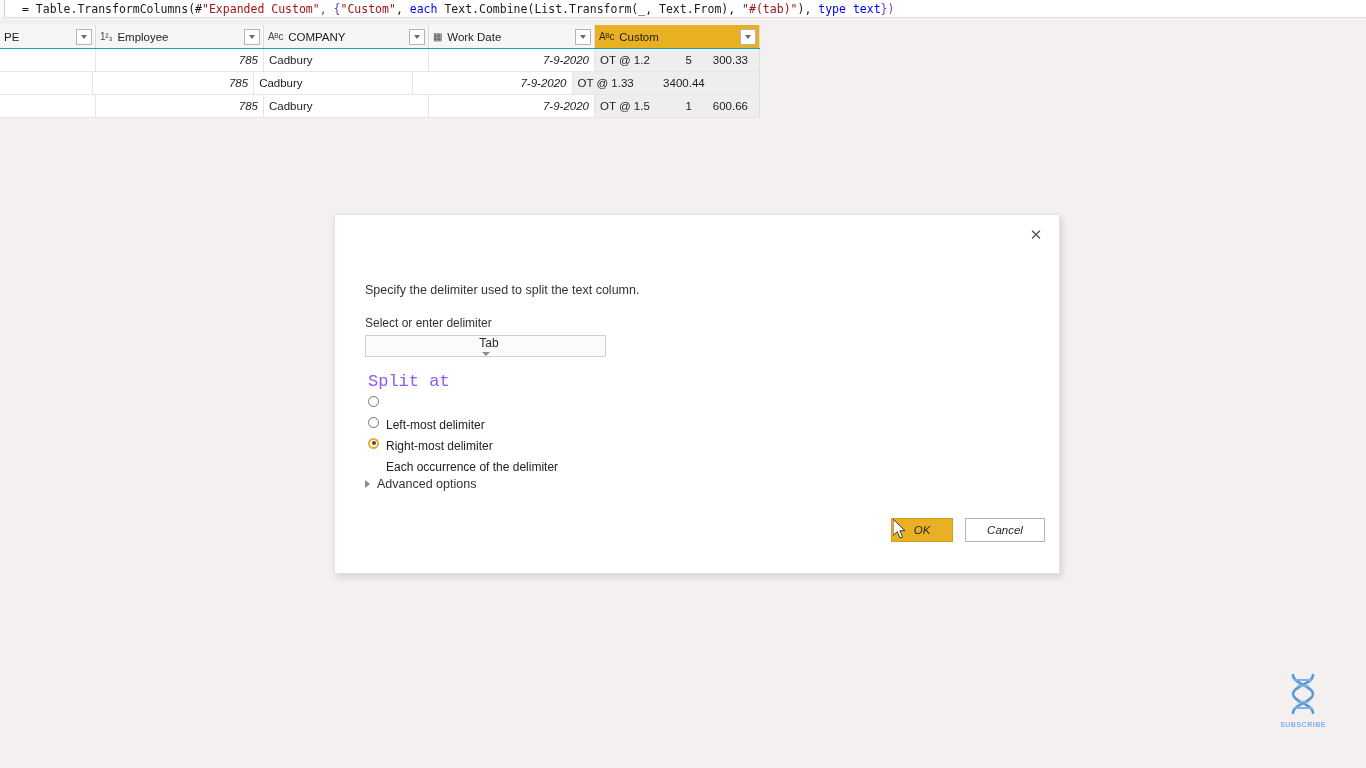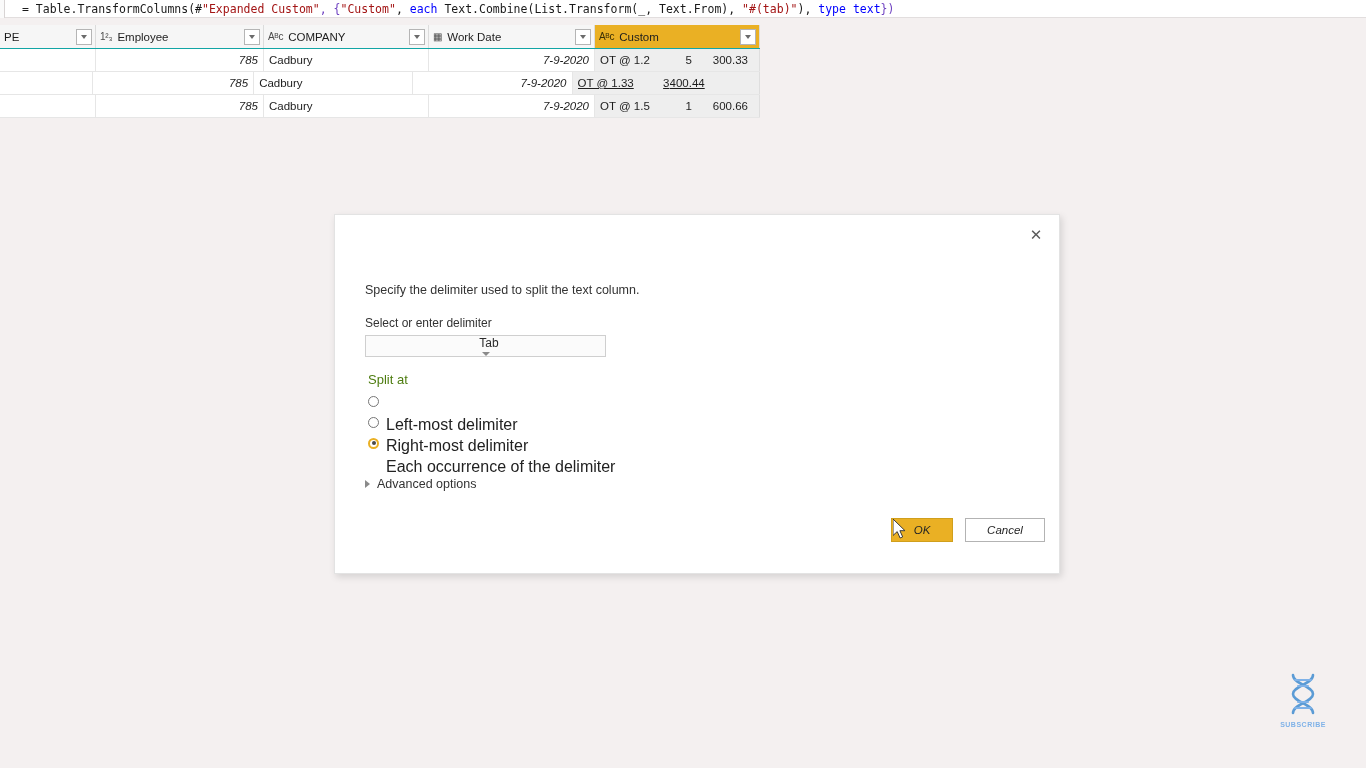--- a/index.html
+++ b/index.html
@@ -198,22 +198,23 @@
   .dropdown .dd-caret i {
     width: 0; height: 0;
     border-left: 4px solid transparent;
     border-right: 4px solid transparent;
     border-top: 4px solid #8a8a8a;
     display: block;
   }
   .group-label {
     position: absolute;
     left: 33px; top: 157px;
-    font-size: 13px;
-    color: #4d7c0f;
+    font-size: 17px;
+    color: #8b5cf6;
+    font-family: Liberation Mono, monospace;
   }
   .radio-row {
     position: absolute;
     left: 33px;
     display: flex;
     align-items: center;
     height: 16px;
     cursor: pointer;
   }
   .radio-row.r1 { top: 178px; }
@@ -236,21 +237,21 @@
   .radio-row.checked .radio-mark::after {
     content: "";
     position: absolute;
     left: 50%; top: 50%;
     transform: translate(-50%, -50%);
     width: 4px; height: 4px;
     border-radius: 50%;
     background: #4a4a4a;
   }
   .radio-label {
-    font-size: 16px;
+    font-size: 12px;
     color: #222222;
     white-space: nowrap;
     margin-top: 48px;
   }
   .advanced {
     position: absolute;
     left: 30px; top: 262px;
     display: flex;
     align-items: center;
     cursor: pointer;
@@ -371,21 +372,21 @@
           <span class="sub-cell" style="width: 66px; text-align: left;">OT @ 1.2</span>
           <span class="sub-cell" style="width: 26px; text-align: right;">5</span>
           <span class="sub-cell" style="width: 56px; text-align: right;">300.33</span>
         </div>
       </div>
       <div class="grid-row">
         <div class="dcell" style="width: 96px;"></div>
         <div class="dcell num" style="width: 168px;">785</div>
         <div class="dcell" style="width: 165px;">Cadbury</div>
         <div class="dcell num" style="width: 166px;">7-9-2020</div>
-        <div class="dcell sel-col" style="width: 195px; text-decoration: underline;">
+        <div class="dcell sel-col" style="width: 195px;">
           <span class="sub-cell" style="width: 66px; text-align: left;">OT @ 1.33</span>
           <span class="sub-cell" style="width: 26px; text-align: right;">3</span>
           <span class="sub-cell" style="width: 56px; text-align: left;">400.44</span>
         </div>
       </div>
       <div class="grid-row">
         <div class="dcell" style="width: 96px;"></div>
         <div class="dcell num" style="width: 168px;">785</div>
         <div class="dcell" style="width: 165px;">Cadbury</div>
         <div class="dcell num" style="width: 166px;">7-9-2020</div>

